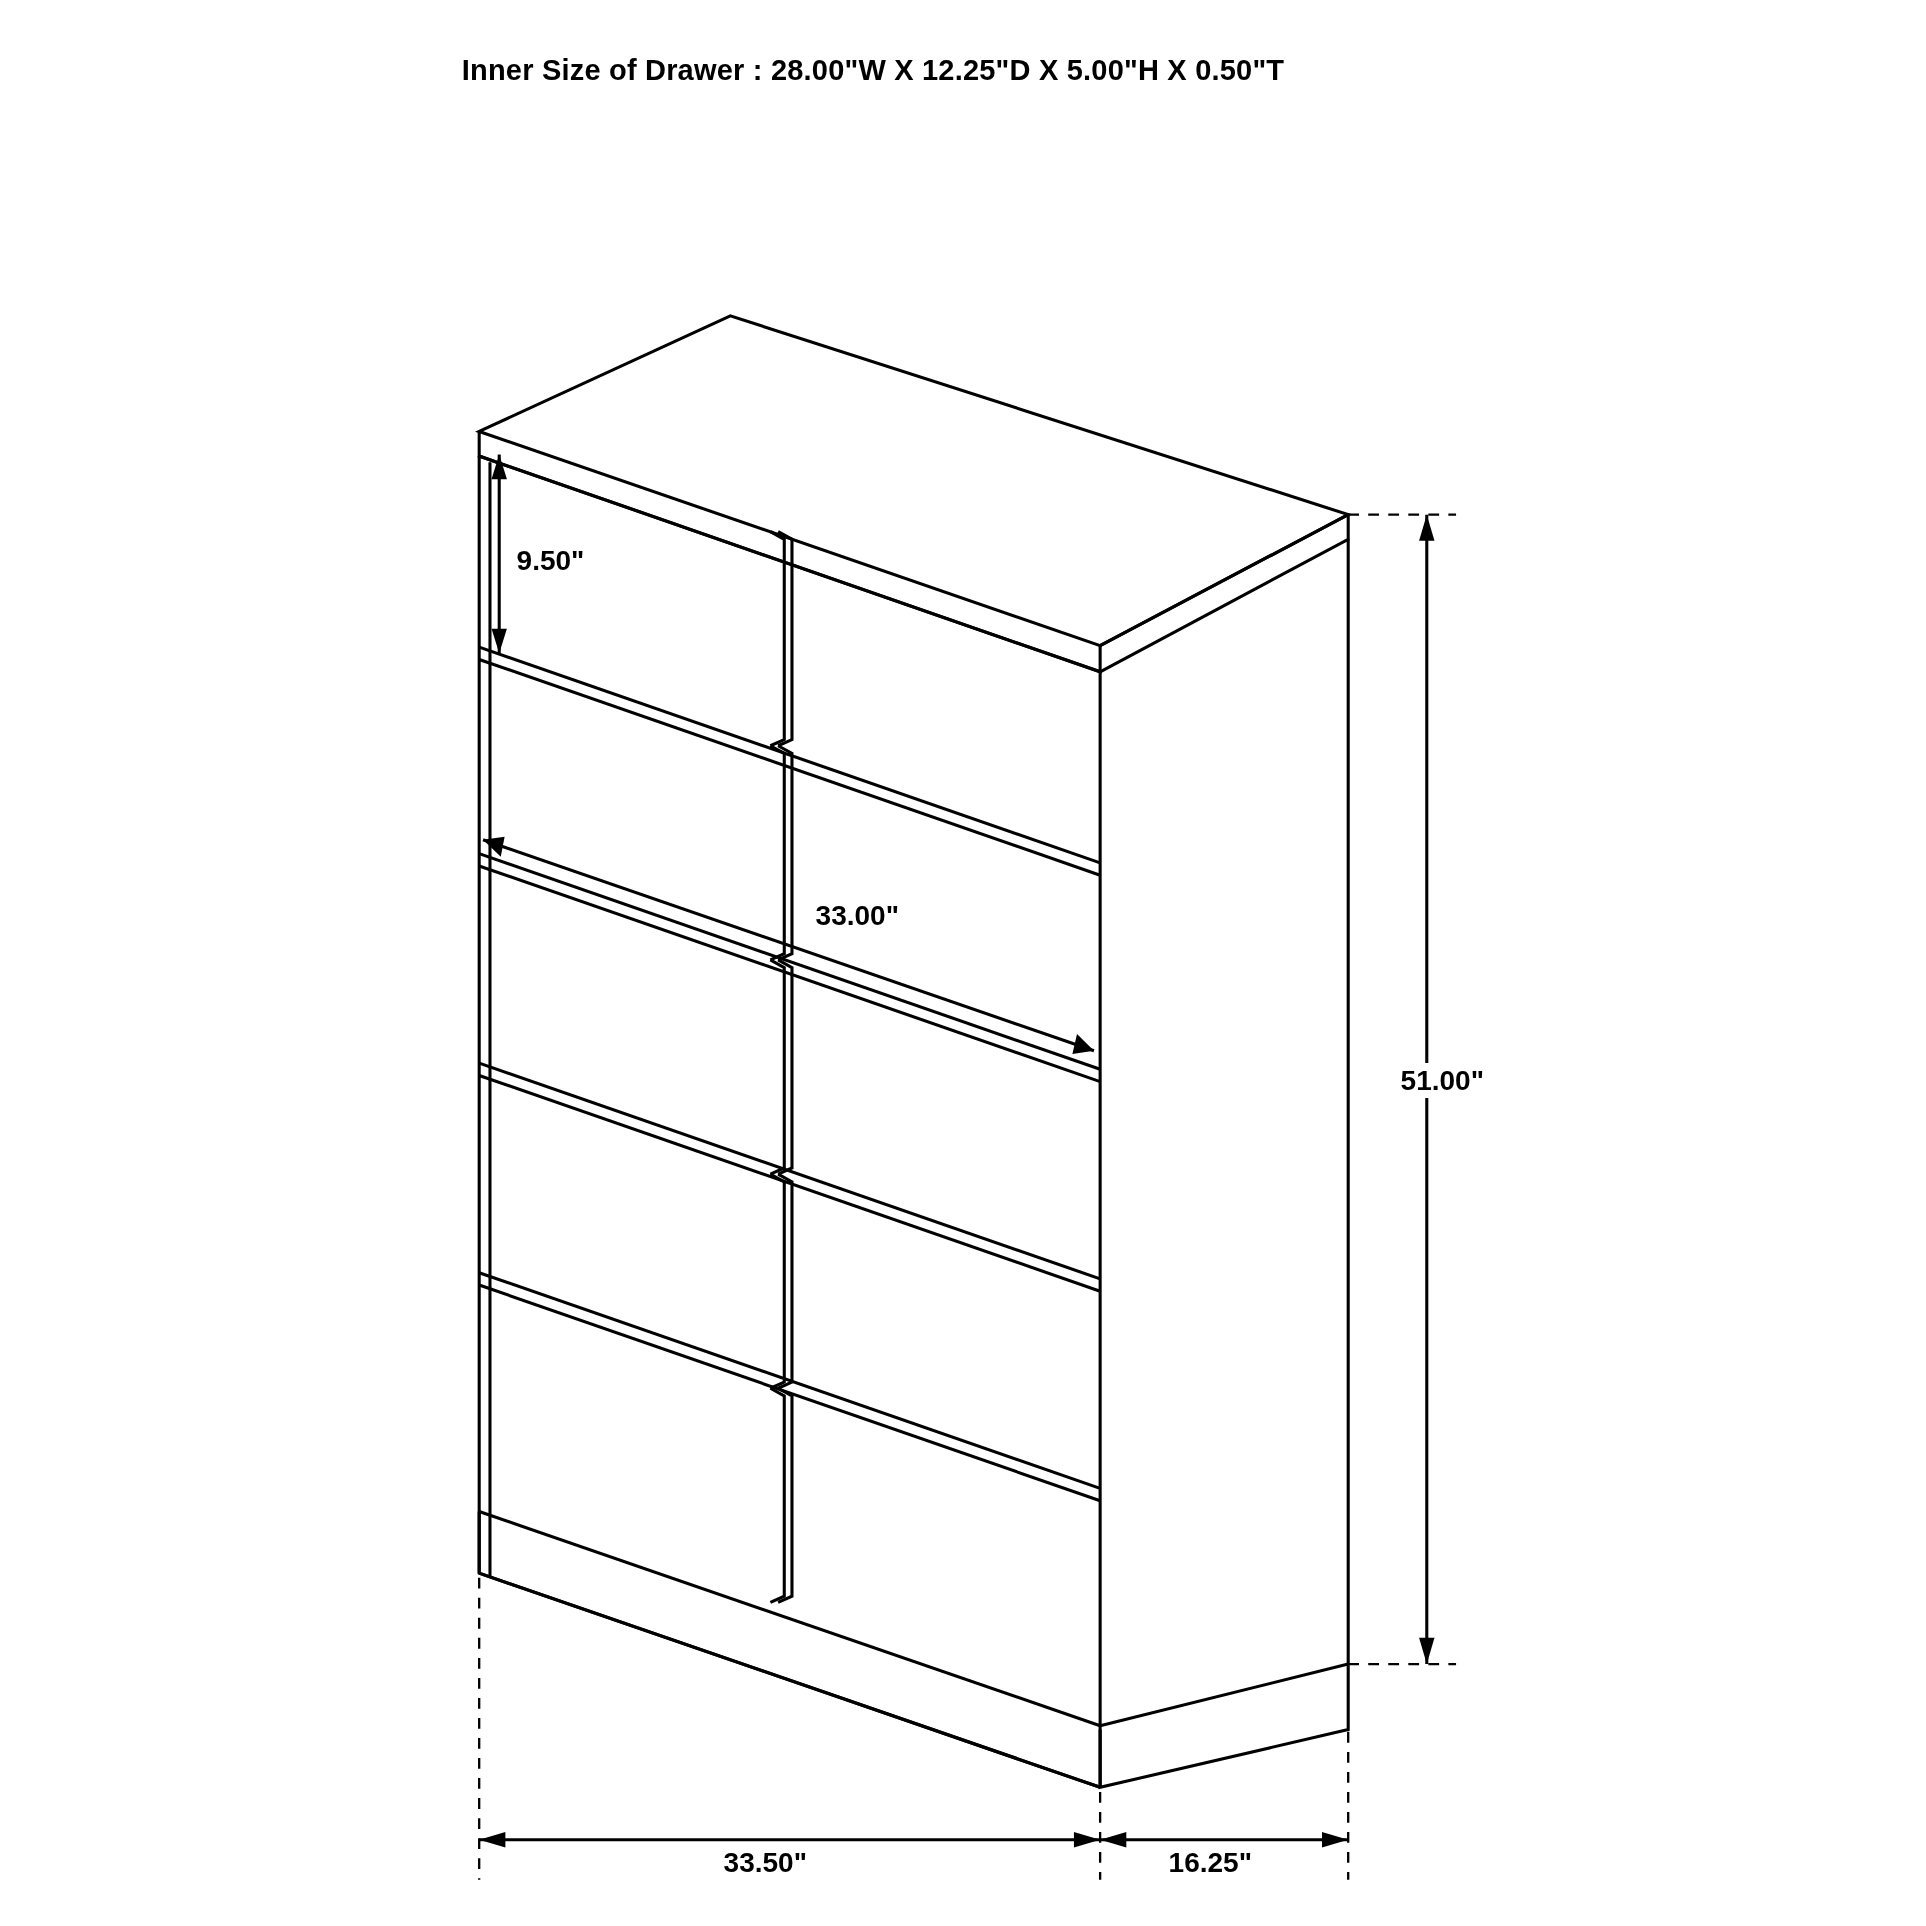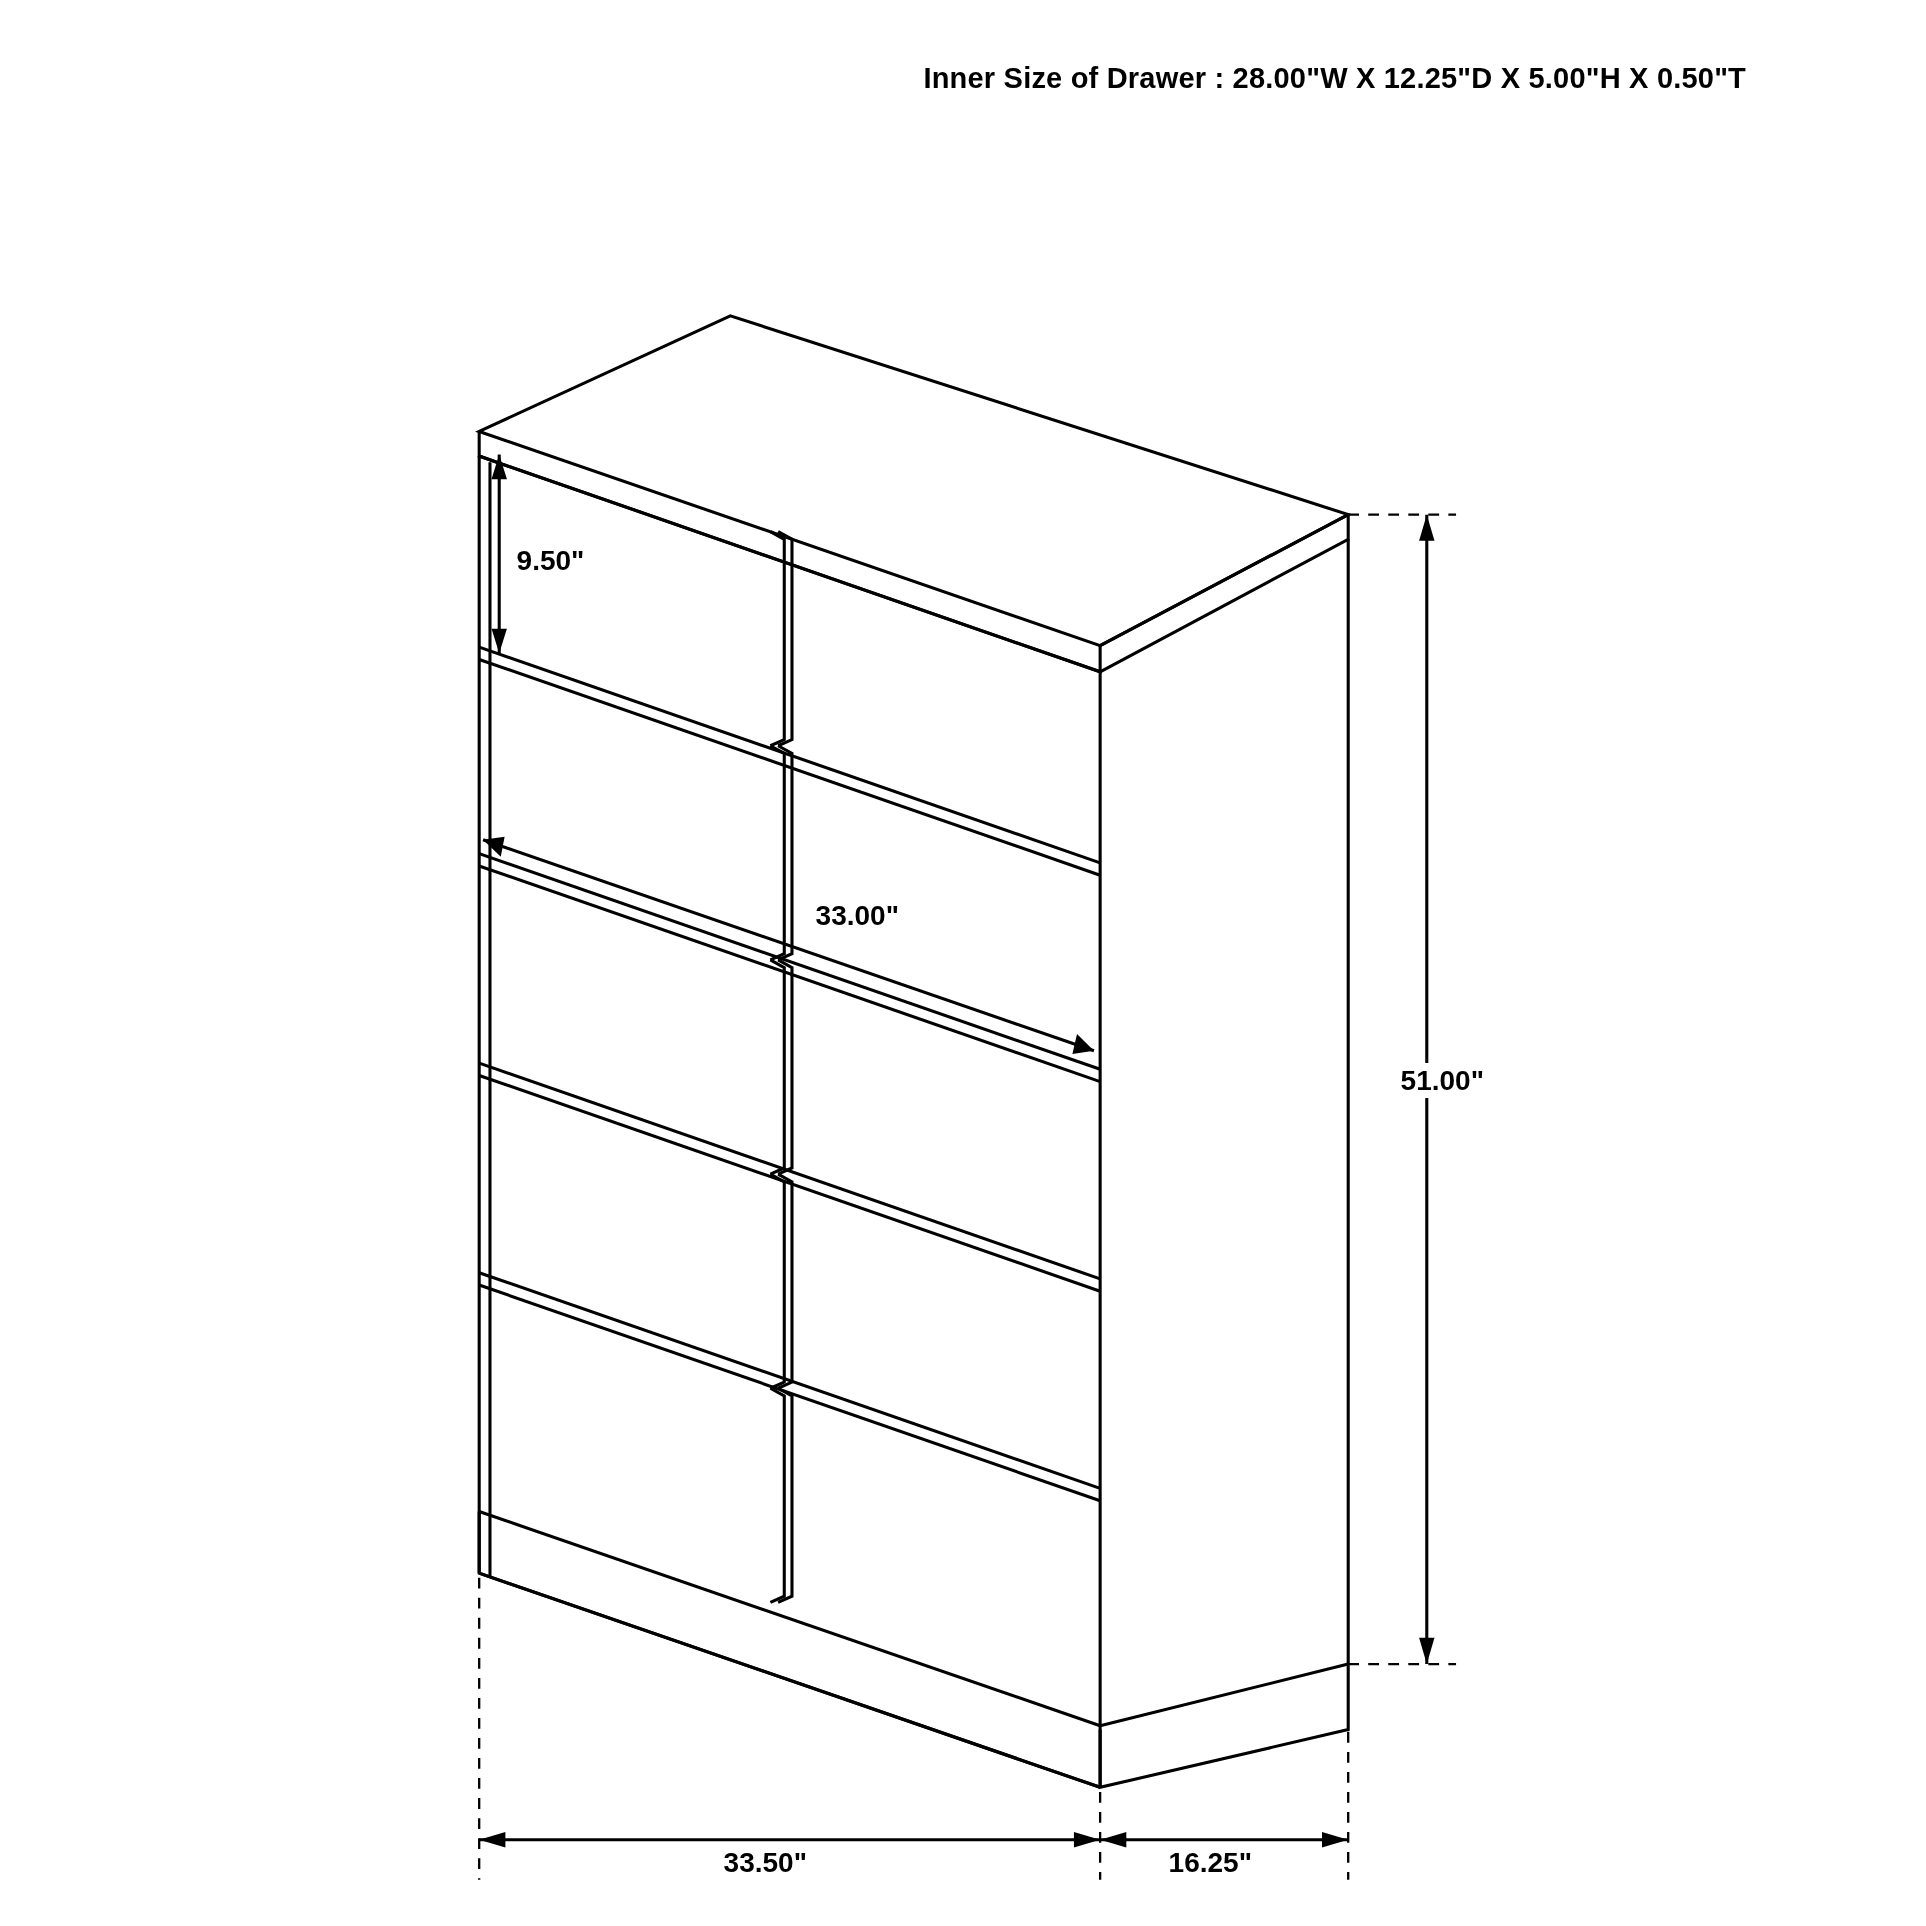--- a/index.html
+++ b/index.html
@@ -17,23 +17,23 @@
   }
   #stage {
     position: absolute;
     left: 0; top: 0;
     width: 1926px;
     height: 1926px;
   }
   .title {
     position: absolute;
     left: 0;
-    top: 62px;
+    top: 54px;
     width: 1746px;
-    text-align: right;
+    text-align: center;
     font-size: 29px;
     font-weight: bold;
     letter-spacing: 0.2px;
     white-space: nowrap;
   }
   .dim-label {
     position: absolute;
     font-size: 28px;
     font-weight: bold;
     white-space: nowrap;

